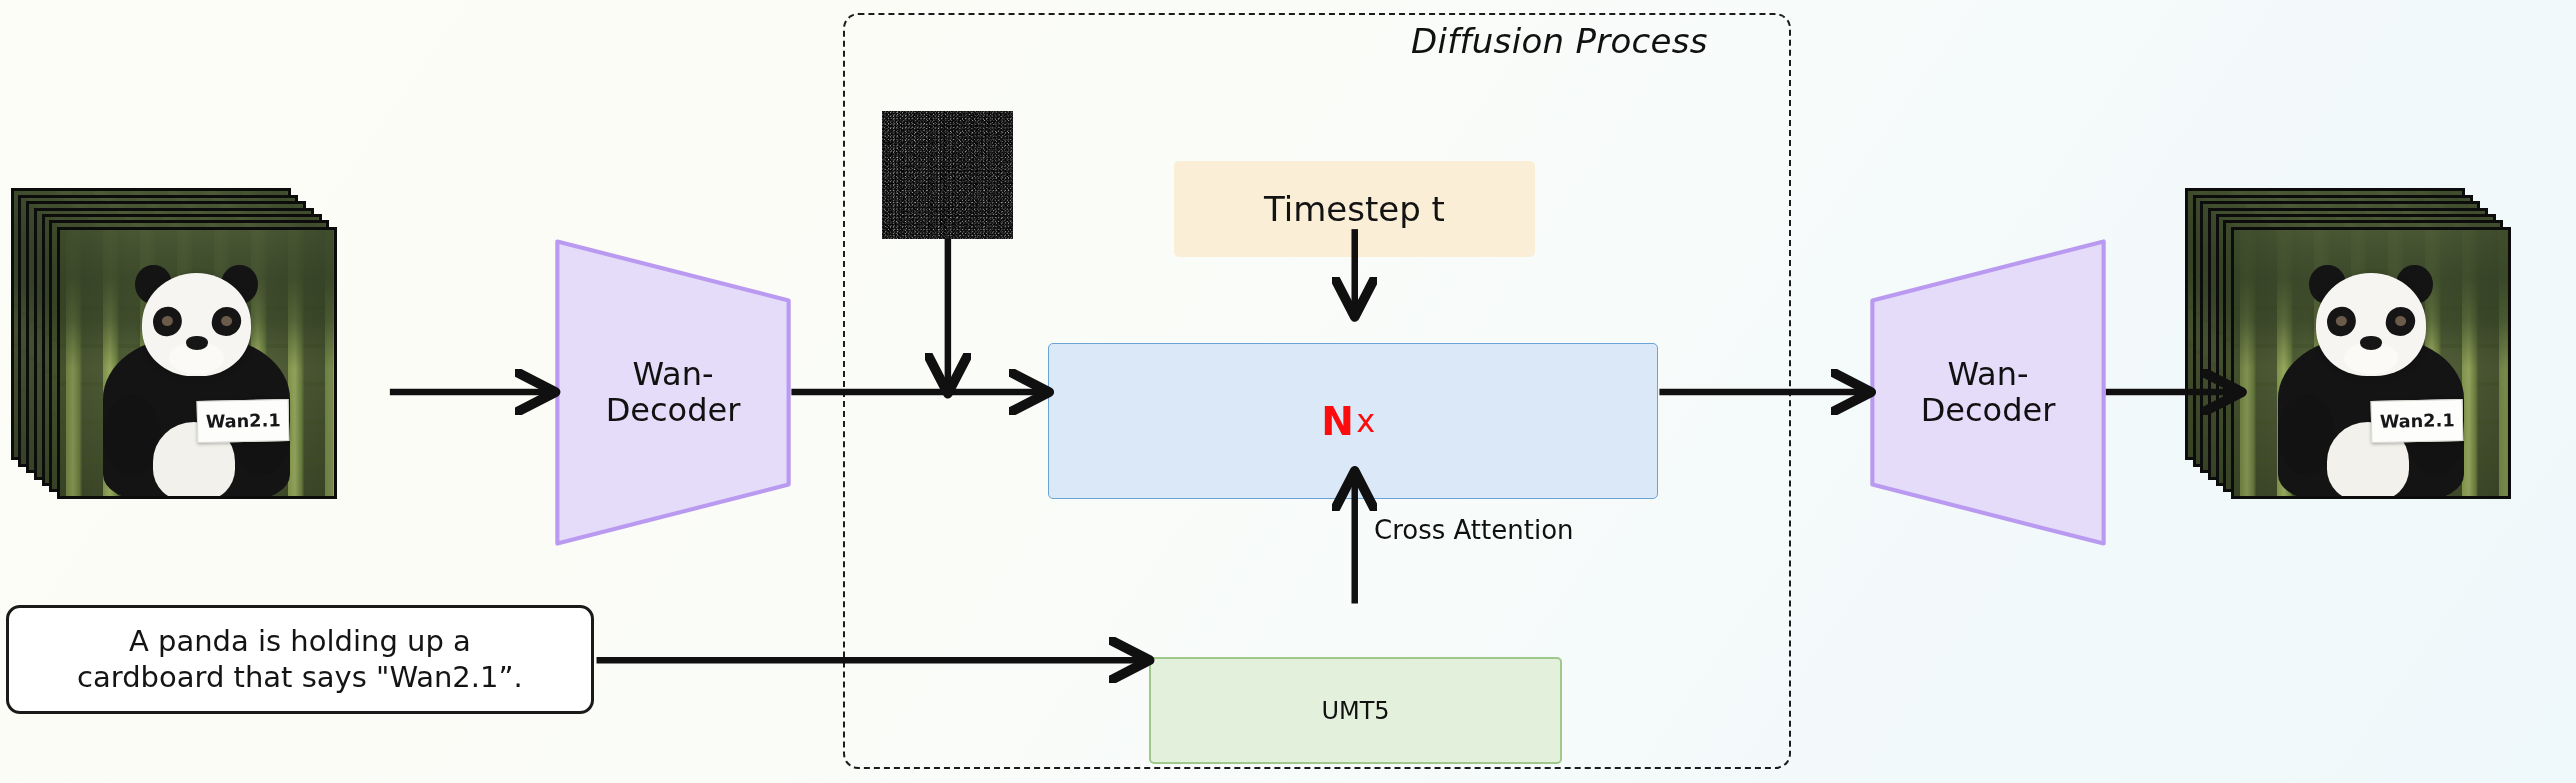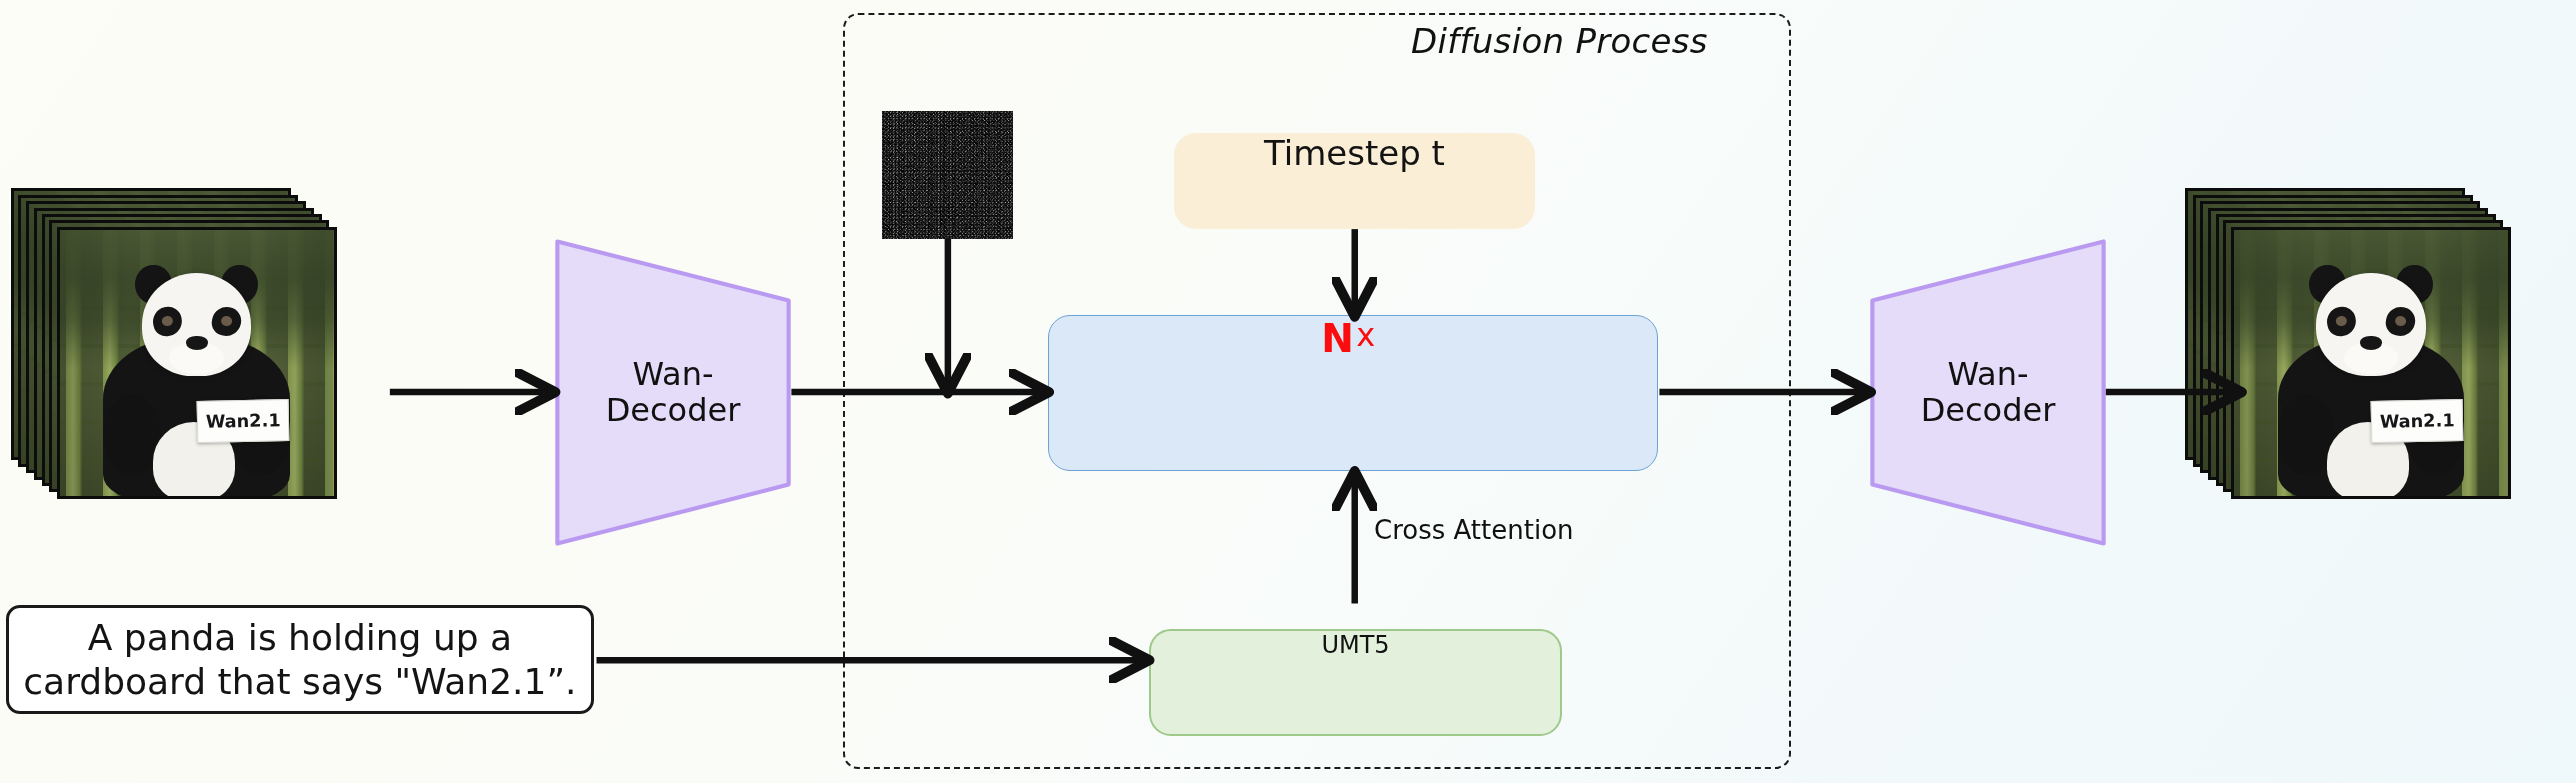--- a/index.html
+++ b/index.html
@@ -232,25 +232,26 @@
     font-size: 32px;
     color: #111111;
     line-height: 1.12;
     text-align: center;
     pointer-events: none;
   }
 
   
   .node-box {
     position: absolute;
-    border-radius: 22px;
+    border-radius: 5px;
     display: flex;
-    align-items: flex-start;
+    align-items: center;
     justify-content: center;
     box-sizing: border-box;
+    margin-top: 28px;
   }
   #timestep-box {
     left: 1174px;
     top: 133px;
     width: 361px;
     height: 96px;
     background: #faeed6;
     border: none;
     font-size: 34px;
     color: #131313;
@@ -296,21 +297,21 @@
     height: 109px;
     background: #ffffff;
     border: 3px solid #1a1a1a;
     border-radius: 14px;
     box-sizing: border-box;
     display: flex;
     align-items: center;
     justify-content: center;
     text-align: center;
     padding: 0 14px;
-    font-size: 36px;
+    font-size: 29px;
     line-height: 1.22;
     color: #141414;
   }
 
   
   #cross-attention-label {
     position: absolute;
     left: 1374px;
     top: 515px;
     font-size: 26px;

